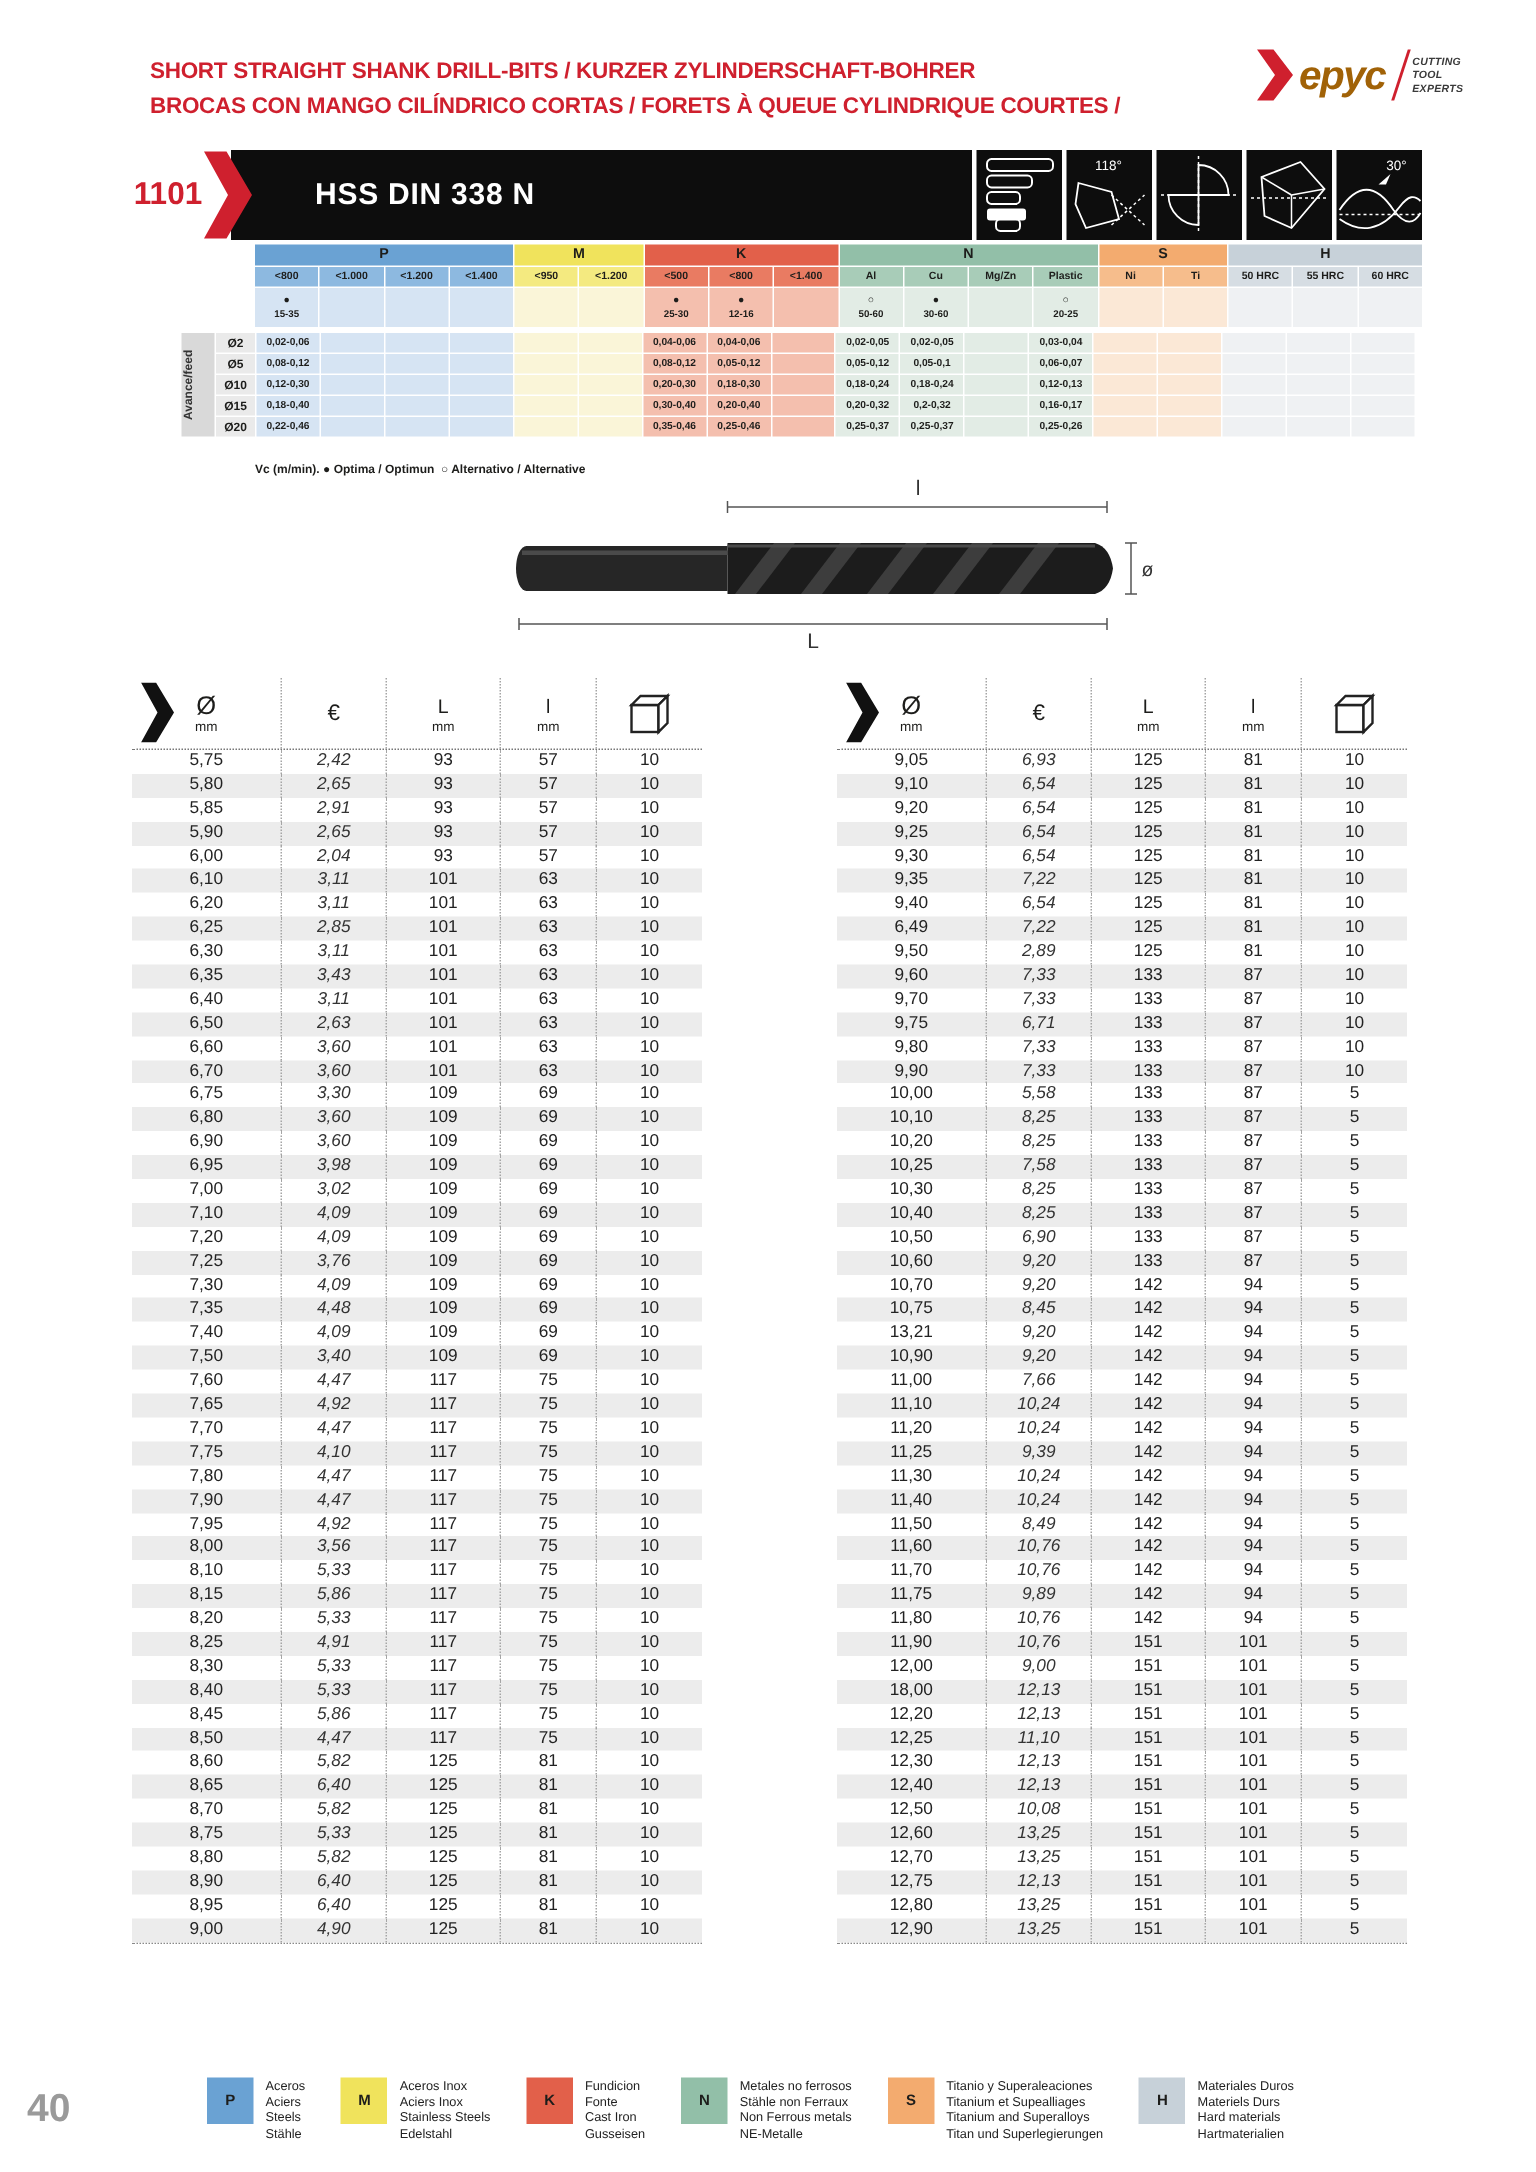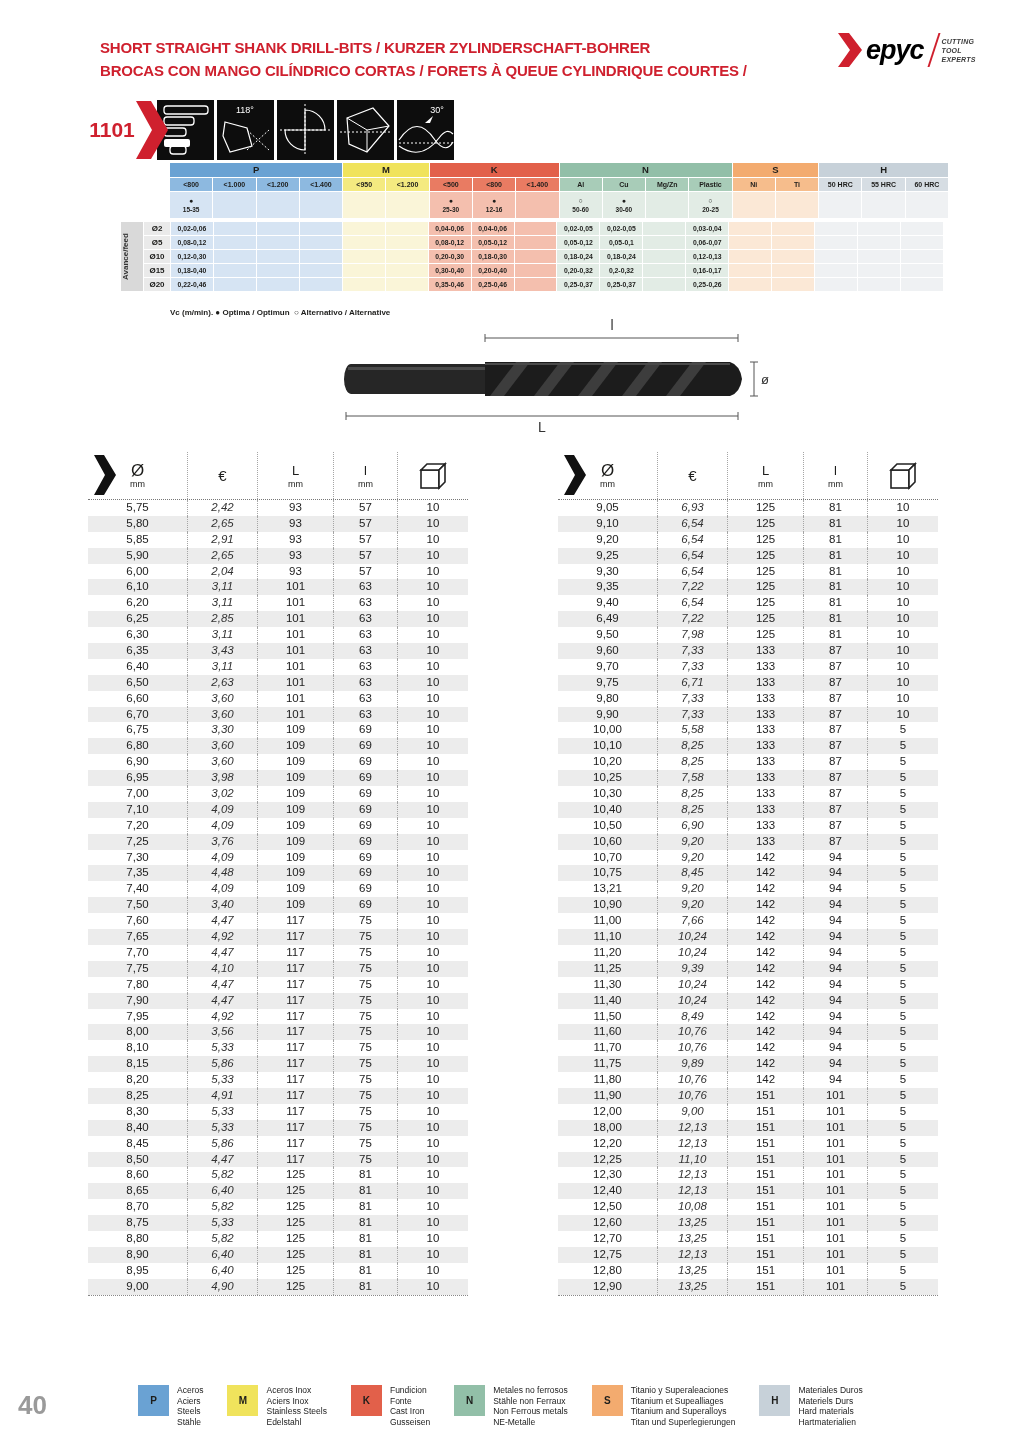--- a/index.html
+++ b/index.html
@@ -3,21 +3,21 @@
 <meta charset="utf-8">
 <style>
   html,body{margin:0;padding:0;background:#fff;}
   .page{position:relative;width:1024px;height:1448px;background:#ffffff;overflow:hidden;
         font-family:"Liberation Sans", sans-serif;color:#1d1d1b;}
 
   
   .hdr-title{position:absolute;left:100px;top:36px;color:#cf202e;font-weight:bold;
              font-size:15px;line-height:23px;letter-spacing:-0.2px;}
   .logo{position:absolute;left:838px;top:32px;display:flex;align-items:center;}
-  .logo .brand{font-size:27px;font-weight:bold;font-style:italic;letter-spacing:-1px;color:#000000;margin-left:2px;}
+  .logo .brand{font-size:27px;font-weight:bold;font-style:italic;letter-spacing:-1px;color:#a16207;margin-left:2px;}
   .logo .lslash{width:2px;height:34px;background:#cf202e;transform:skewX(-18deg);margin:0 7px 0 9px;}
   .logo .tag{font-size:7px;font-weight:bold;font-style:italic;color:#3a3a3a;line-height:9px;letter-spacing:.2px;}
 
   
   .banner{position:absolute;left:88px;top:100px;width:860px;height:60px;display:flex;align-items:stretch;}
   .pcode{font-size:21px;font-weight:bold;color:#cf202e;align-self:center;width:48px;text-align:center;}
   .bchev{position:relative;z-index:2;margin-right:-16px;}
   .bbar{flex:1;background:#0d0d0d;display:flex;align-items:center;padding-left:56px;}
   .bbar .pname{color:#fff;font-size:20px;font-weight:bold;letter-spacing:.5px;}
   .ibox{width:57px;margin-left:3px;background:#0d0d0d;flex:0 0 auto;}
@@ -92,20 +92,23 @@
       <div>TOOL</div>
       <div>EXPERTS</div>
     </span>
   </div>
 
   <div class="banner">
     <span class="pcode">1101</span>
     <svg class="bchev" width="34" height="60" viewBox="0 0 34 60">
       <polygon points="0,1 15,1 32,30 15,59 0,59 16,30" fill="#cf202e"></polygon>
     </svg>
+    <div class="bbar">
+      <span class="pname">HSS DIN 338 N</span>
+    </div>
     <div class="ibox">
       <svg width="57" height="60" viewBox="0 0 57 60">
         <g fill="none" stroke="#fff" stroke-width="1.3">
           <rect x="7" y="6" width="44" height="8" rx="3"></rect>
           <rect x="7" y="17" width="30" height="8" rx="3"></rect>
           <rect x="7" y="28" width="22" height="8" rx="3"></rect>
           <rect x="13" y="46" width="16" height="8" rx="3"></rect>
         </g>
         <rect x="7" y="39" width="26" height="8" rx="2" fill="#fff"></rect>
       </svg>
@@ -810,21 +813,21 @@
         </div>
         <div class="prow">
           <div class="pcell">6,49</div>
           <div class="pcell euro">7,22</div>
           <div class="pcell">125</div>
           <div class="pcell">81</div>
           <div class="pcell">10</div>
         </div>
         <div class="prow">
           <div class="pcell">9,50</div>
-          <div class="pcell euro">7,98</div>
+          <div class="pcell euro">2,89</div>
           <div class="pcell">125</div>
           <div class="pcell">81</div>
           <div class="pcell">10</div>
         </div>
         <div class="prow">
           <div class="pcell">9,60</div>
           <div class="pcell euro">7,33</div>
           <div class="pcell">133</div>
           <div class="pcell">87</div>
           <div class="pcell">10</div>

